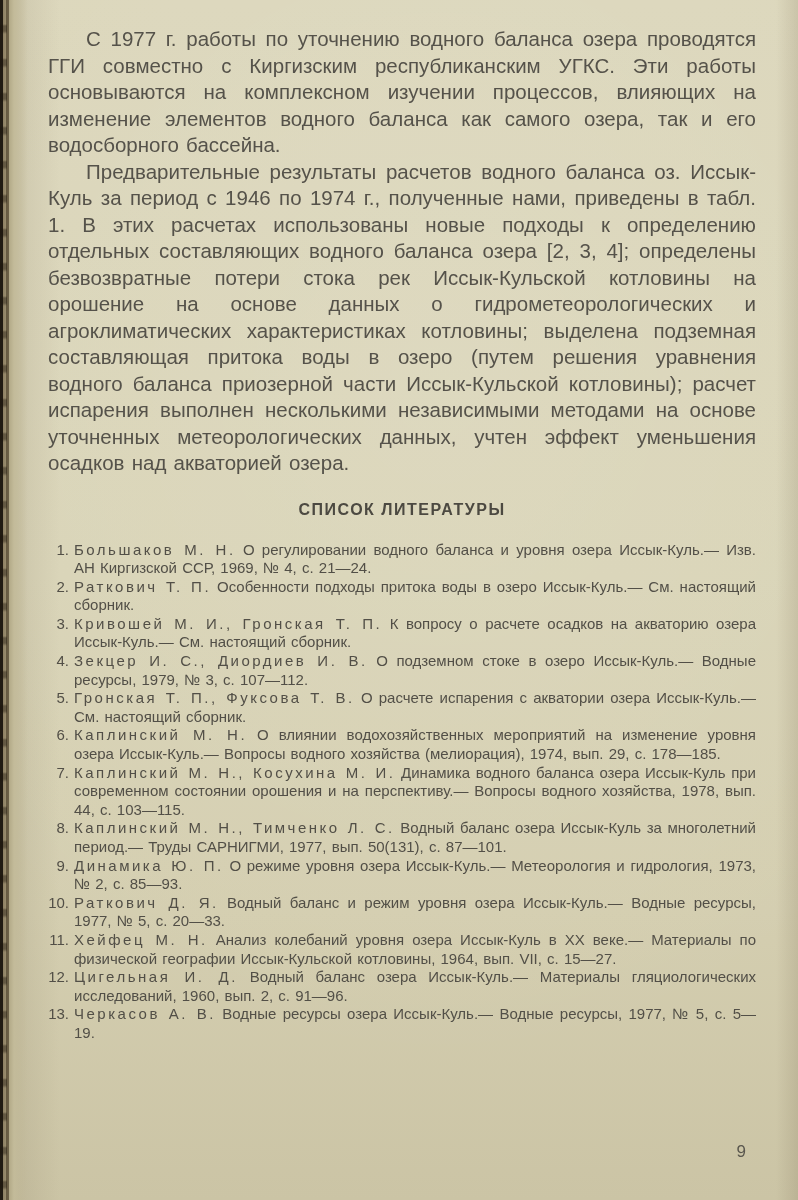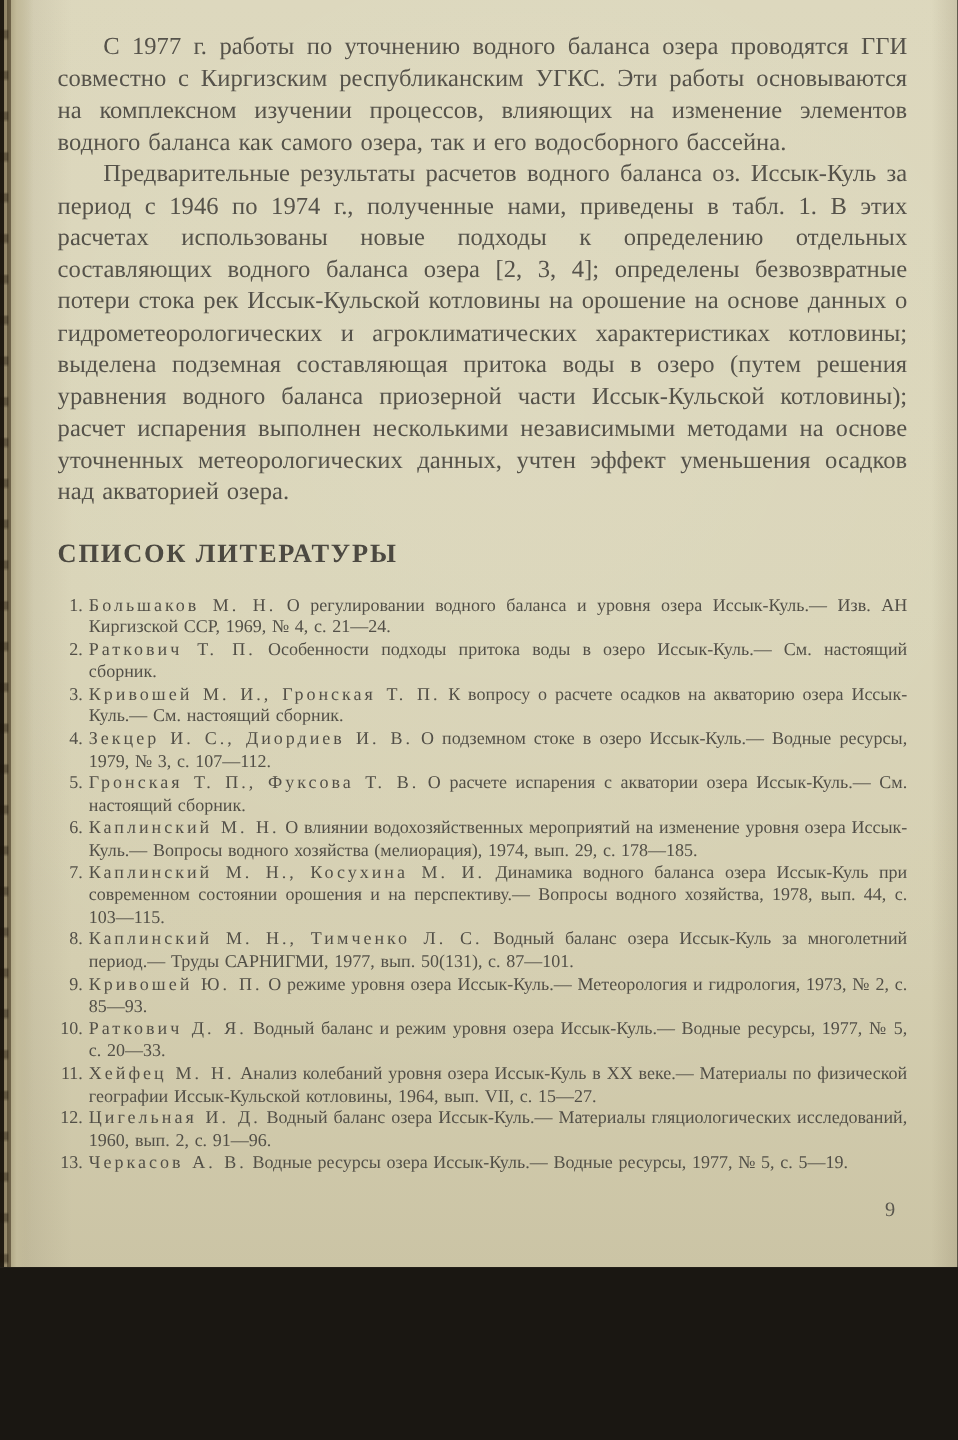--- a/index.html
+++ b/index.html
@@ -3,24 +3,24 @@
 <meta charset="utf-8">
 <style>
   html, body {
     margin: 0;
     padding: 0;
     background: #1a1712;
   }
   .page {
     position: relative;
     width: 798px;
-    height: 1056px;
+    height: 1200px;
     overflow: hidden;
     box-sizing: border-box;
-    font-family: Liberation Serif, serif;
+    font-family: Liberation Sans, sans-serif;
     color: #55524a;
     background:
       linear-gradient(90deg, rgba(82,66,42,0.22) 0px, rgba(82,66,42,0.08) 26px, rgba(82,66,42,0) 60px),
       linear-gradient(270deg, rgba(90,74,48,0.14) 0px, rgba(90,74,48,0) 22px),
       radial-gradient(130% 95% at 55% 32%, rgba(255,255,255,0.09), rgba(0,0,0,0) 62%),
       linear-gradient(180deg, #dcd7bc 0%, #d9d4b7 48%, #d4ceb0 76%, #cbc4a5 100%);
   }
   
   .binding {
     position: absolute;
@@ -49,21 +49,22 @@
   .para {
     margin: 0;
     font-size: 20.5px;
     line-height: 26.5px;
     text-align: justify;
     text-indent: 38px;
     word-spacing: 1.5px;
   }
   .bib-heading {
     margin: 24px 0 22px 0;
-    font-size: 22px;
+    text-align: center;
+    font-size: 16px;
     font-weight: bold;
     letter-spacing: 1.5px;
     color: #4c4941;
   }
   .bib-list {
     list-style: none;
     margin: 0;
     padding: 0;
     font-size: 15px;
     line-height: 18.6px;
@@ -115,21 +116,21 @@
   <li class="bib-item"><span class="ref-num">4.</span><span class="ref-authors">Зекцер И. С., Диордиев И. В.</span><span class="ref-text"> О подземном стоке в озеро Иссык-Куль.— Водные ресурсы, 1979, № 3, с. 107—112.</span></li>
 
   <li class="bib-item"><span class="ref-num">5.</span><span class="ref-authors">Гронская Т. П., Фуксова Т. В.</span><span class="ref-text"> О расчете испарения с акватории озера Иссык-Куль.— См. настоящий сборник.</span></li>
 
   <li class="bib-item"><span class="ref-num">6.</span><span class="ref-authors">Каплинский М. Н.</span><span class="ref-text"> О влиянии водохозяйственных мероприятий на изменение уровня озера Иссык-Куль.— Вопросы водного хозяйства (мелиорация), 1974, вып. 29, с. 178—185.</span></li>
 
   <li class="bib-item"><span class="ref-num">7.</span><span class="ref-authors">Каплинский М. Н., Косухина М. И.</span><span class="ref-text"> Динамика водного баланса озера Иссык-Куль при современном состоянии орошения и на перспективу.— Вопросы водного хозяйства, 1978, вып. 44, с. 103—115.</span></li>
 
   <li class="bib-item"><span class="ref-num">8.</span><span class="ref-authors">Каплинский М. Н., Тимченко Л. С.</span><span class="ref-text"> Водный баланс озера Иссык-Куль за многолетний период.— Труды САРНИГМИ, 1977, вып. 50(131), с. 87—101.</span></li>
 
-  <li class="bib-item"><span class="ref-num">9.</span><span class="ref-authors">Кривошей Ю. П.</span><span class="ref-text"> О режиме уровня озера Иссык-Куль.— Метеорология и гидрология, 1973, № 2, с. 85—93.</span></li>
+  <li class="bib-item"><span class="ref-num">9.</span><span class="ref-authors">Динамика Ю. П.</span><span class="ref-text"> О режиме уровня озера Иссык-Куль.— Метеорология и гидрология, 1973, № 2, с. 85—93.</span></li>
 
   <li class="bib-item"><span class="ref-num">10.</span><span class="ref-authors">Раткович Д. Я.</span><span class="ref-text"> Водный баланс и режим уровня озера Иссык-Куль.— Водные ресурсы, 1977, № 5, с. 20—33.</span></li>
 
   <li class="bib-item"><span class="ref-num">11.</span><span class="ref-authors">Хейфец М. Н.</span><span class="ref-text"> Анализ колебаний уровня озера Иссык-Куль в XX веке.— Материалы по физической географии Иссык-Кульской котловины, 1964, вып. VII, с. 15—27.</span></li>
 
   <li class="bib-item"><span class="ref-num">12.</span><span class="ref-authors">Цигельная И. Д.</span><span class="ref-text"> Водный баланс озера Иссык-Куль.— Материалы гляциологических исследований, 1960, вып. 2, с. 91—96.</span></li>
 
   <li class="bib-item"><span class="ref-num">13.</span><span class="ref-authors">Черкасов А. В.</span><span class="ref-text"> Водные ресурсы озера Иссык-Куль.— Водные ресурсы, 1977, № 5, с. 5—19.</span></li>
 
 

